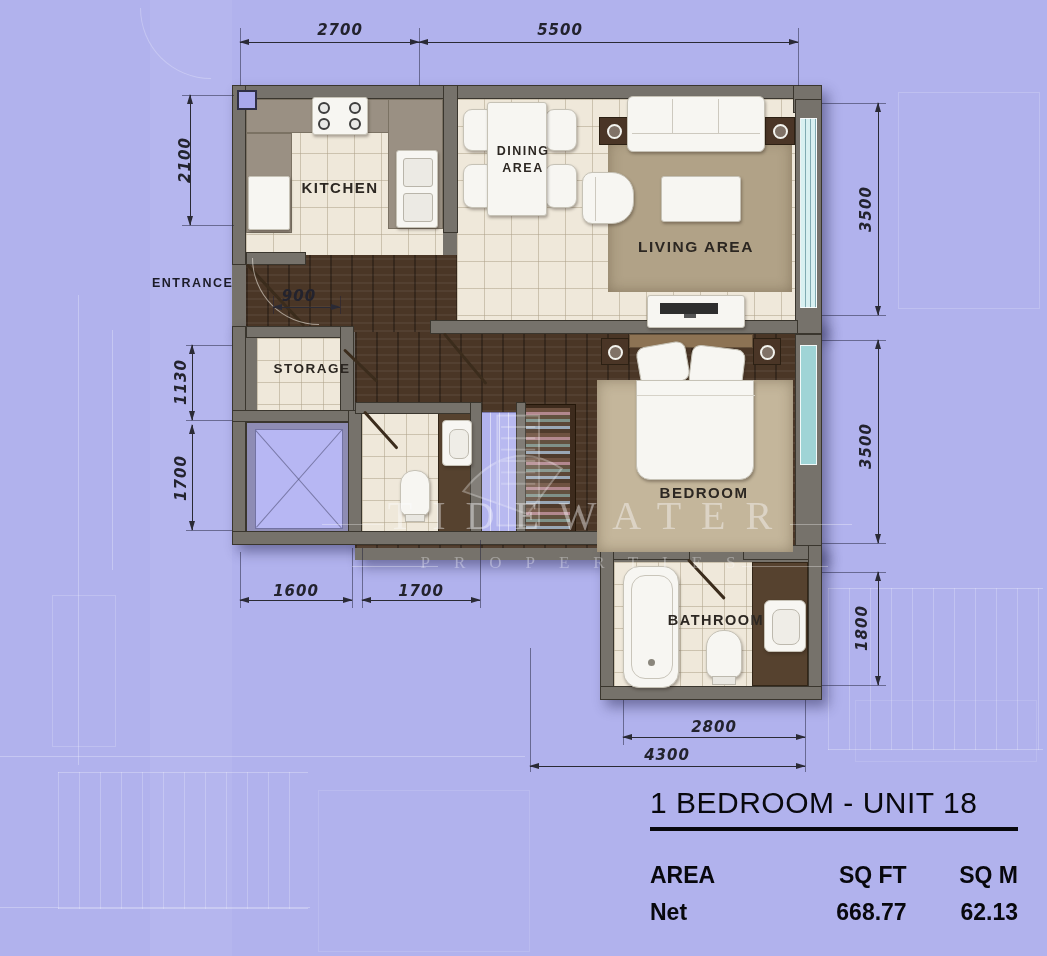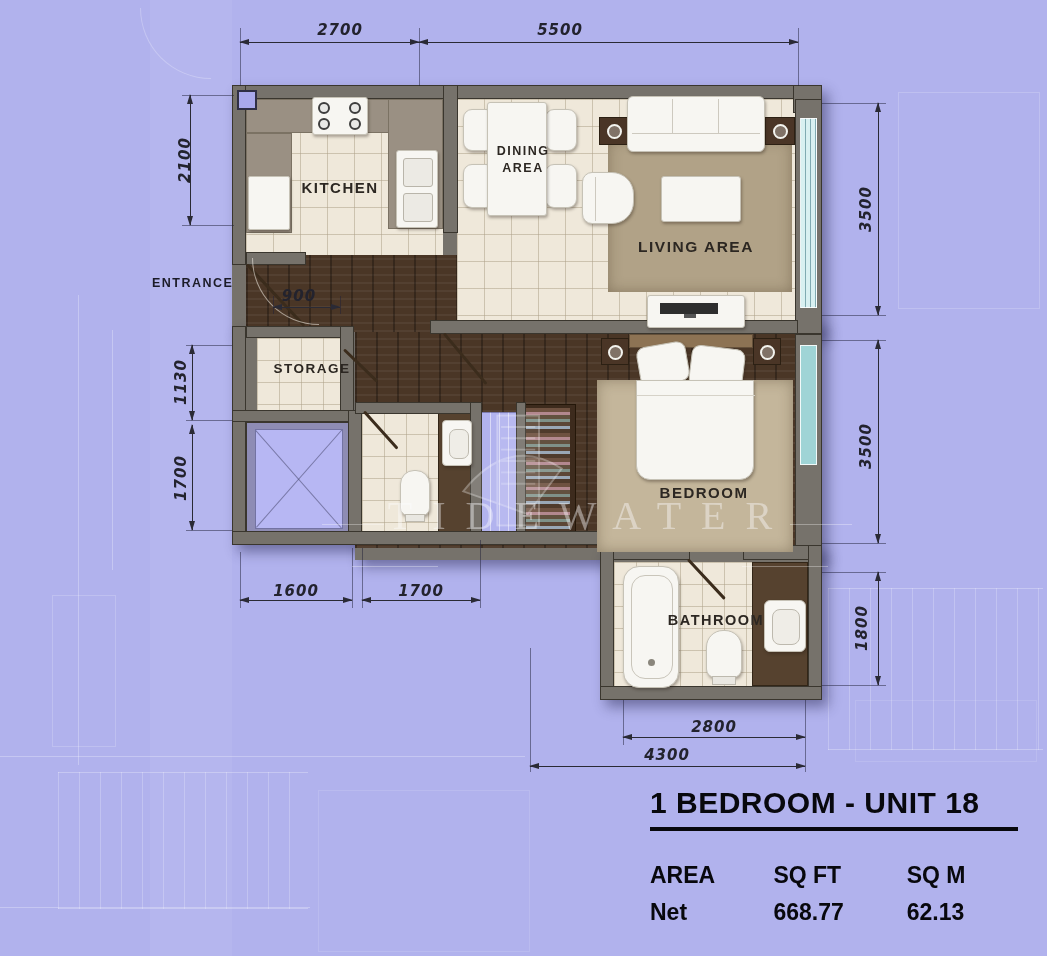--- a/index.html
+++ b/index.html
@@ -64,24 +64,24 @@
   .vrot{transform:rotate(-90deg);}
   .extl{position:absolute;background:rgba(32,32,55,.5);}
   
   .wm-name{position:absolute;font-family:"Liberation Serif",serif;font-size:40px;letter-spacing:20px;
            color:rgba(252,252,255,.42);text-align:center;white-space:nowrap;}
   .wm-sub{position:absolute;font-family:"Liberation Serif",serif;font-size:17px;letter-spacing:24px;
           color:rgba(252,252,255,.34);text-align:center;white-space:nowrap;}
   .wm-line{position:absolute;background:rgba(255,255,255,.32);}
   
   .info{position:absolute;left:650px;top:786px;width:368px;color:#08080d;}
-  .info .title{font-size:30px;font-weight:700;letter-spacing:.5px;white-space:nowrap;}
+  .info .title{font-size:30px;font-weight:400;letter-spacing:.5px;white-space:nowrap;}
   .info .rule{margin-top:7px;height:4px;background:#08080d;}
   .info table{width:100%;border-collapse:collapse;margin-top:29px;}
-  .info th,.info td{font-size:23px;font-weight:700;padding:2px 0;text-align:left;}
+  .info th,.info td{font-size:23px;font-weight:700;padding:2px 0;text-align:right;}
   .info th:first-child,.info td:first-child{text-align:left;}
   .info th{padding-bottom:8px;}
 </style>
 </head>
 <body>
 
 <div class="stage">
 
   <div class="lightstrip" style="left:150px;top:0;width:82px;height:956px"></div>
   <div class="arc" style="left:140px;top:8px;width:70px;height:70px"></div>
@@ -286,20 +286,21 @@
       <line x1="24" y1="22" x2="42" y2="22"></line>
         <line x1="24" y1="28" x2="42" y2="28"></line>
       <line x1="24" y1="34" x2="42" y2="34"></line>
         <line x1="24" y1="40" x2="42" y2="40"></line>
     </g>
     <path d="M4 44 Q28 14 56 32 L38 56 Z" fill="rgba(255,255,255,.3)" stroke="#fff" stroke-width="1"></path>
   </svg>
   <div class="wm-name" style="left:380px;top:492px;width:420px">TIDEWATER</div>
   <div class="wm-line" style="left:322px;top:524px;width:62px;height:1px"></div>
   <div class="wm-line" style="left:790px;top:524px;width:62px;height:1px"></div>
+  <div class="wm-sub" style="left:400px;top:553px;width:380px">PROPERTIES</div>
   <div class="wm-line" style="left:352px;top:566px;width:86px;height:1px"></div>
   <div class="wm-line" style="left:742px;top:566px;width:86px;height:1px"></div>
 
   <div class="info">
     <div class="title">1 BEDROOM - UNIT 18</div>
     <div class="rule"></div>
     <table>
       <thead>
         <tr>
           <th>AREA</th>

